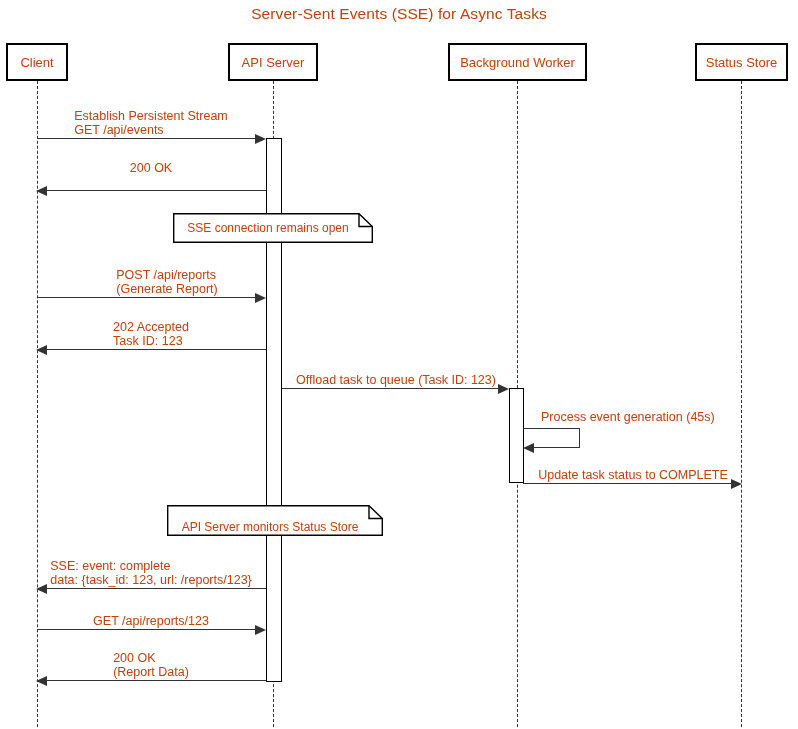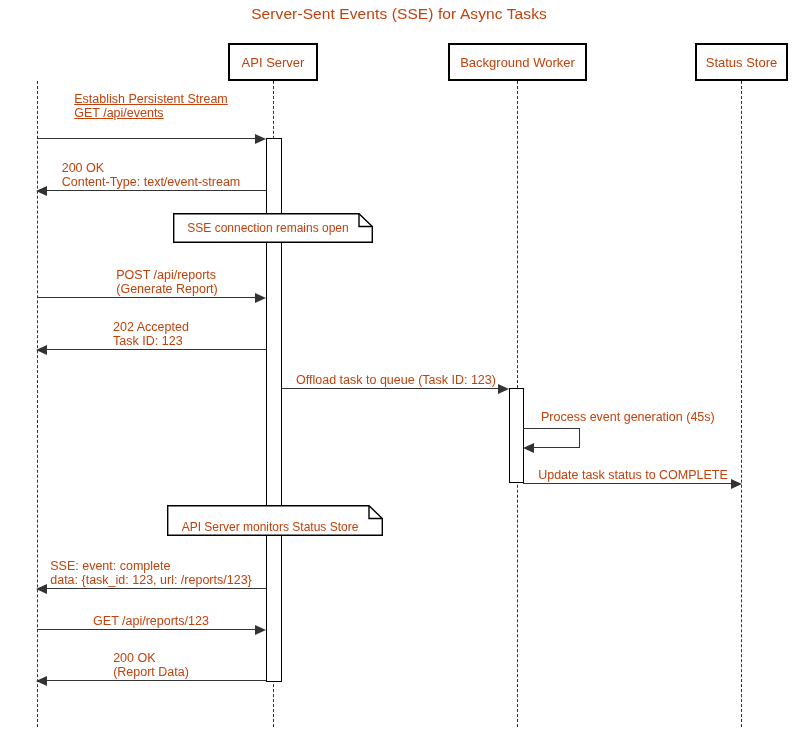--- a/index.html
+++ b/index.html
@@ -55,48 +55,50 @@
     font-size:12px; white-space:nowrap;
   }
 </style>
 </head>
 <body>
 
 <div class="canvas">
 
   <div class="title">Server-Sent Events (SSE) for Async Tasks</div>
 
+  <div class="actor-box" style="left:6px; width:62px;">
+    <span>Client</span>
+  </div>
   <div class="actor-box" style="left:228px; width:90px;">
     <span>API Server</span>
   </div>
   <div class="actor-box" style="left:695px; width:93px;">
     <span>Status Store</span>
   </div>
   <div class="actor-box" style="left:448px; width:139px;">
     <span>Background Worker</span>
   </div>
 
   <div class="lifeline" style="left:36.5px;"></div>
   <div class="lifeline" style="left:272.5px;"></div>
   <div class="lifeline" style="left:517px;"></div>
   <div class="lifeline" style="left:741px;"></div>
 
   <div class="activation" style="left:266px; top:138px; width:16px; height:544px;"></div>
   <div class="activation" style="left:509px; top:388px; width:15px; height:95px;"></div>
 
-  <div class="msg-label" style="left:151px; top:92px;text-decoration:underline;">
+  <div class="msg-label" style="left:151px; top:109px;">
     <div>Establish Persistent Stream</div>
     <div>GET /api/events</div>
   </div>
   <div class="msg-line" style="left:37px; top:138px; width:219px;"></div>
   <div class="arrow-right" style="left:255px; top:134px;"></div>
 
   <div class="msg-label" style="left:151px; top:161px;">
     <div>200 OK</div>
-    <div>Content-Type: text/event-stream</div>
   </div>
   <div class="msg-line" style="left:47px; top:190px; width:219px;"></div>
   <div class="arrow-left" style="left:36px; top:186px;"></div>
 
   <div class="note" style="left:173px; top:213px; width:200px; height:30px;">
     <svg width="200" height="30" viewBox="0 0 200 30">
       <path d="M0.7,0.7 H186 L199.3,13.5 V29.3 H0.7 Z" fill="#ffffff" stroke="#000000" stroke-width="1.4"></path>
       <path d="M186,0.7 V13.5 H199.3" fill="none" stroke="#000000" stroke-width="1.4"></path>
     </svg>
     <div class="note-text">SSE connection remains open</div>

